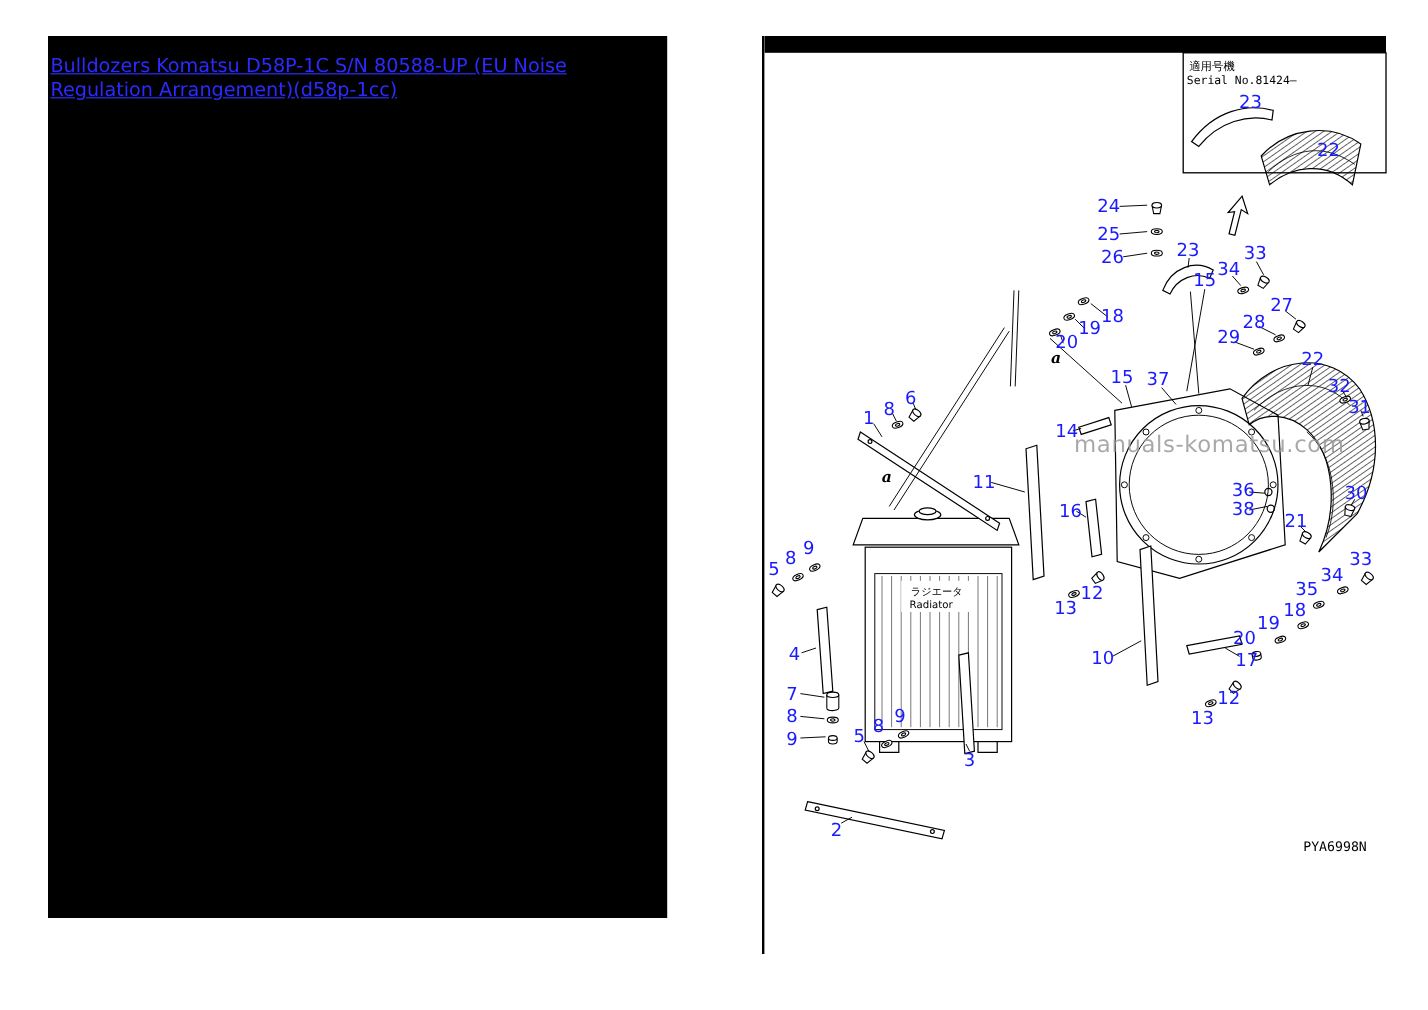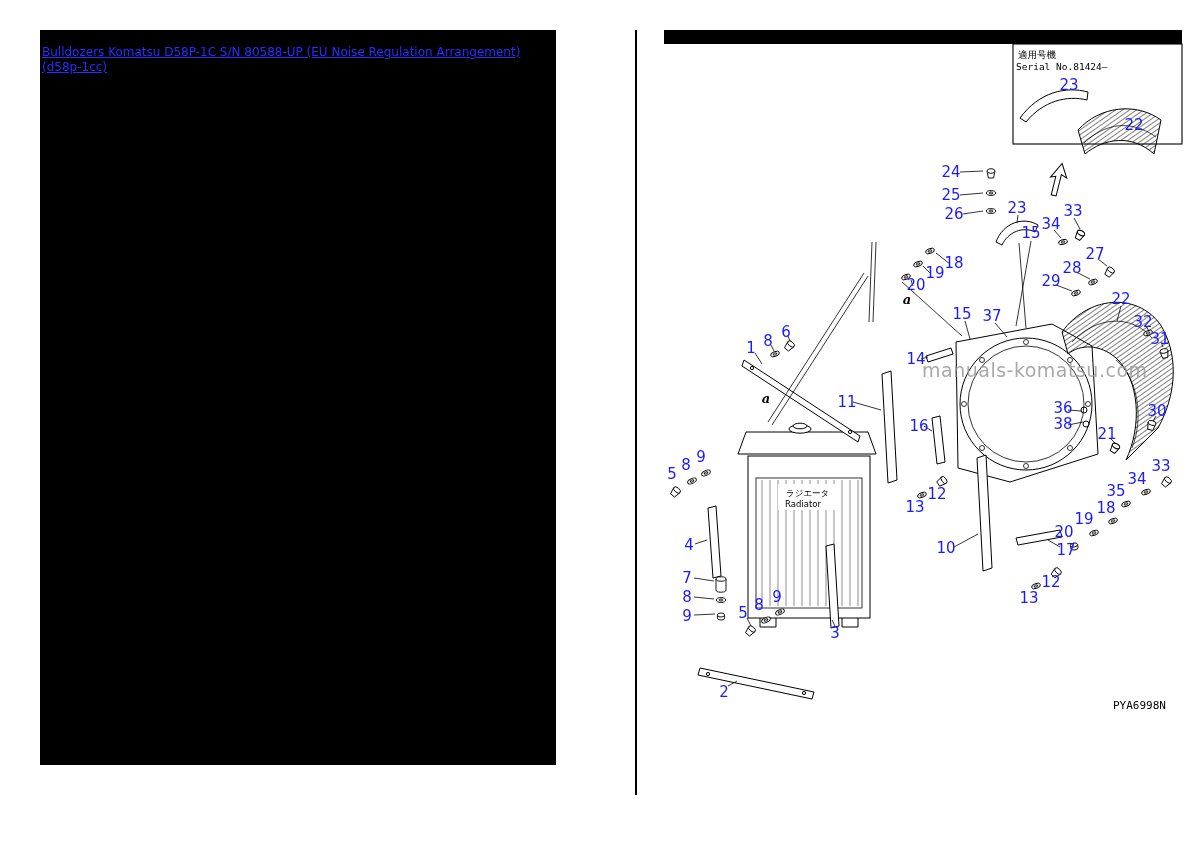--- a/index.html
+++ b/index.html
@@ -5,31 +5,31 @@
   * { margin:0; padding:0; box-sizing:border-box; }
   html,body { width:1190px; height:842px; background:#ffffff; font-family:"DejaVu Sans","Liberation Sans",sans-serif; overflow:hidden; }
   body { position:relative; }
 
   .left-panel {
     position:absolute; left:40px; top:30px; width:516px; height:735px;
     background:#000;
   }
   .left-panel a {
     display:inline-block; margin:15px 4px 0 2px;
-    font-size:12px; line-height:1.25;
+    font-size:16px; line-height:1.25;
     color:#2b2bff; text-decoration:underline;
     max-width:505px;
   }
 
   .divider {
     position:absolute; left:635px; top:30px; width:2px; height:765px; background:#000;
   }
 
   .diagram-wrap {
-    position:absolute; left:664px; top:30px; width:520px; height:765px;
+    position:absolute; left:637px; top:30px; width:520px; height:765px;
   }
   #diagram-svg { display:block; }
 
   #diagram-svg text.callout {
     font-family:"DejaVu Sans","Liberation Sans",sans-serif;
     font-size:15px;
     text-anchor:middle;
     dominant-baseline:central;
   }
   #diagram-svg text.callout.letter {

